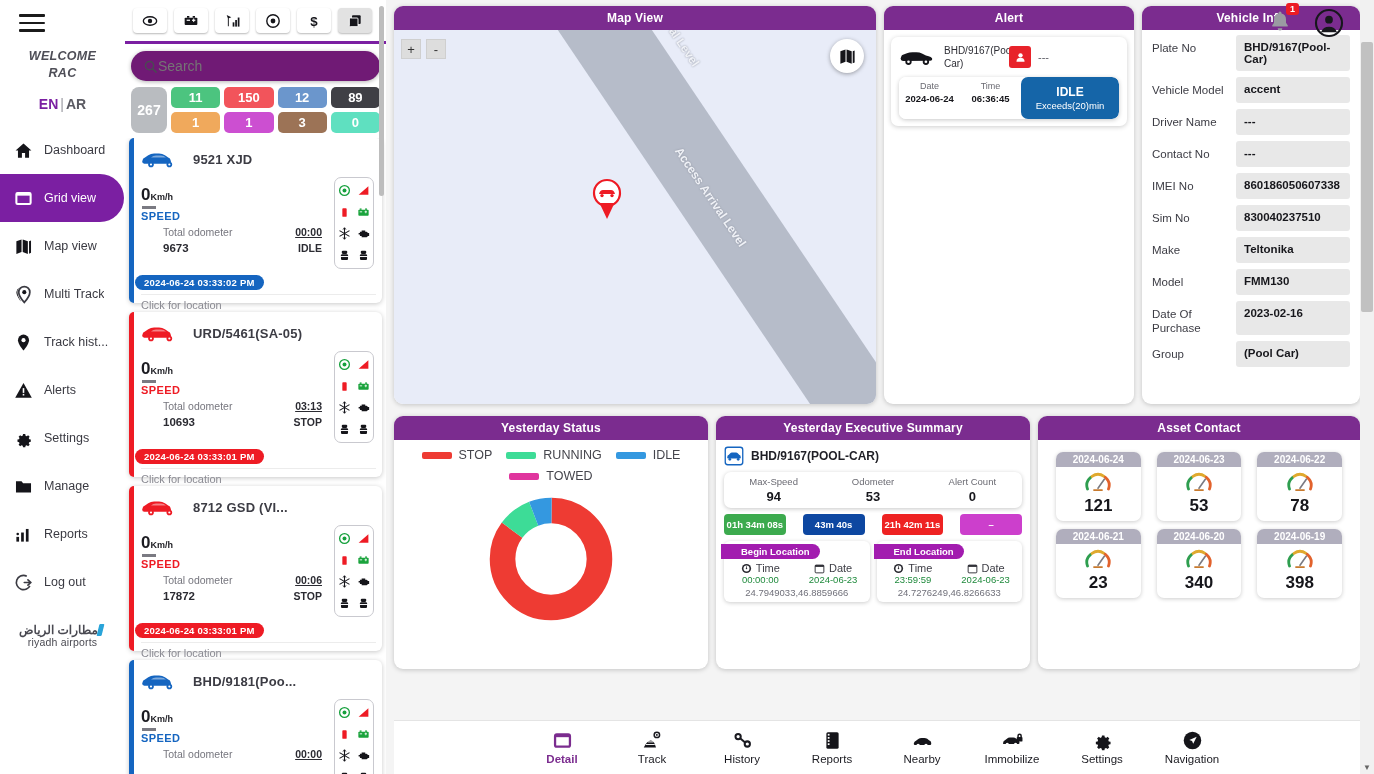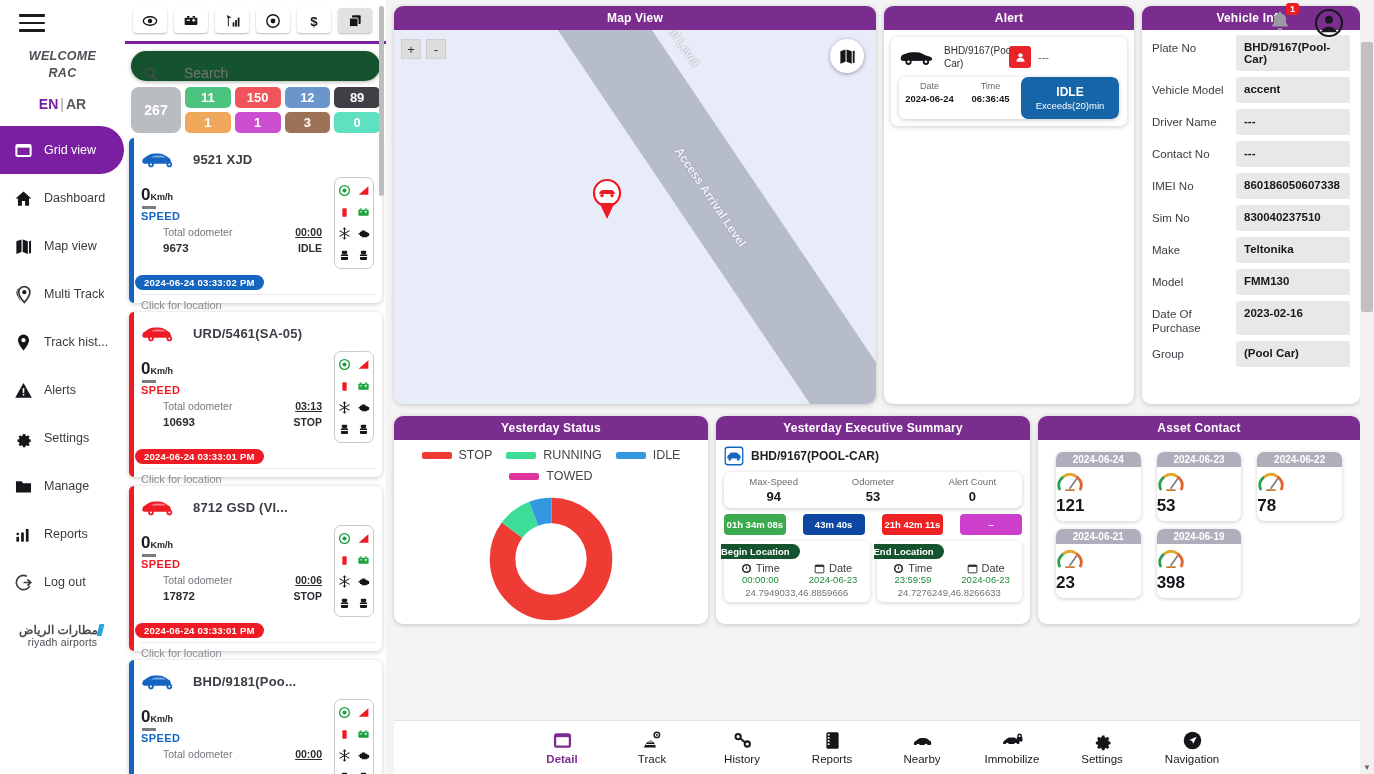--- a/index.html
+++ b/index.html
@@ -52,31 +52,31 @@
     border-bottom: 3px solid #7b1fa2; background: #fff;
   }
   .tbtn {
     width: 34px; height: 25px; border-radius: 4px; background: #fff;
     box-shadow: 0 1px 2px rgba(0,0,0,.28); display: flex; align-items: center;
     justify-content: center; cursor: pointer;
   }
   .tbtn.on { background: #e2e2e2; }
   .searchwrap { padding: 7px 6px 0 6px; }
   .searchbox {
-    height: 30px; border-radius: 16px; background: #14532d;
-    box-shadow: 0 1px 4px rgba(0,0,0,.3); display: flex; align-items: flex-end;
-    padding: 0 12px; gap: 26px;
+    height: 30px; border-radius: 16px; background: #701a75;
+    box-shadow: 0 1px 4px rgba(0,0,0,.3); display: flex; align-items: center;
+    padding: 0 12px; gap: 0;
   }
   .searchbox input {
     border: 0; outline: 0; font-size: 14px; color: #a8a8ac; flex: 1;
     font-family: "Liberation Sans", sans-serif; background: transparent;
   }
   .chips { display: flex; padding: 6px 6px 4px 6px; gap: 4px; }
   .chip-total {
-    width: 50px; border-radius: 8px; background: #b9bcc0; color: #fff;
+    width: 36px; border-radius: 8px; background: #b9bcc0; color: #fff;
     display: flex; align-items: center; justify-content: center;
     font-weight: bold; font-size: 14px;
   }
   .chipgrid { flex: 1; display: grid; grid-template-columns: repeat(4, 1fr); gap: 4px; }
   .chip {
     height: 21px; border-radius: 5px; color: #fff; font-weight: bold; font-size: 13px;
     display: flex; align-items: center; justify-content: center; cursor: pointer;
   }
   .vlist { position: absolute; top: 138px; bottom: 0; left: 0; right: 0; overflow: hidden; padding: 0 4px; }
   .vcard {
@@ -107,21 +107,21 @@
   }
   .tsbadge {
     display: inline-block; color: #fff; font-size: 9.5px; font-weight: bold;
     padding: 2px 9px; border-radius: 9px; margin: 6px 0 0 -6px; letter-spacing: .2px;
   }
   .clickloc { font-size: 11px; color: #8b8b93; margin-top: 4px; border-top: 1px solid #ececec; padding-top: 4px; }
 
   
   .main { flex: 1; height: 774px; position: relative; padding: 6px 14px 0 8px; }
   .row1 { display: flex; gap: 8px; height: 398px; }
-  .row2 { display: flex; gap: 8px; height: 208px; margin-top: 12px; }
+  .row2 { display: flex; gap: 8px; height: 253px; margin-top: 12px; }
   .card { background: #fff; border-radius: 9px; box-shadow: 0 1px 5px rgba(0,0,0,.2);
     overflow: hidden; display: flex; flex-direction: column; }
   .card-hd {
     background: #7b2c8f; color: #fff; font-size: 12px; font-weight: bold;
     text-align: center; padding: 5px 0; letter-spacing: .2px;
   }
 
   
   .mapcard { flex: 0 0 482px; }
   .mapbody { flex: 1; position: relative; background: #e8ecf8; overflow: hidden; }
@@ -183,37 +183,37 @@
   .exstats { margin-top: 6px; border-radius: 7px; box-shadow: 0 1px 4px rgba(0,0,0,.22);
     display: flex; padding: 4px 0; align-items: center; }
   .exstat { flex: 1; text-align: center; }
   .exstat .h { font-size: 9.5px; color: #6a6a72; }
   .exstat .v { font-size: 13px; font-weight: bold; color: #17171c; margin-top: 2px; }
   .exbars { display: flex; gap: 17px; margin-top: 6px; }
   .exbar { flex: 1; border-radius: 4px; color: #fff; font-size: 9.5px; font-weight: bold;
     text-align: center; padding: 5px 0; }
   .exlocs { display: flex; gap: 7px; margin-top: 6px; }
   .exloc { flex: 1; border-radius: 6px; box-shadow: 0 1px 4px rgba(0,0,0,.2); padding: 0 0 4px 0; position: relative; }
-  .exloc .tag { display: inline-block; background: #14532d; color: #fff; font-size: 9.5px;
-    font-weight: bold; padding: 2px 10px 2px 0; border-radius: 0 9px 9px 0; margin-left: -3px; margin-top: 3px; }
+  .exloc .tag { display: inline-block; background: #a21caf; color: #fff; font-size: 9.5px;
+    font-weight: bold; padding: 2px 10px 2px 20px; border-radius: 0 9px 9px 0; margin-left: -3px; margin-top: 3px; }
   .exloc .hrow { display: flex; margin-top: 3px; }
   .exloc .hrow div { flex: 1; text-align: center; font-size: 11px; color: #3d3d45;
     display: flex; align-items: center; justify-content: center; gap: 4px; }
   .exloc .vrow { display: flex; }
   .exloc .vrow div { flex: 1; text-align: center; font-size: 9.5px; color: #1f8a3c; }
   .exloc .coords { text-align: center; font-size: 9.5px; color: #70707a; margin-top: 2px; }
 
   
   .assetcard { flex: 1; }
   .asbody { flex: 1; padding: 12px 18px; }
   .asgrid { display: grid; grid-template-columns: repeat(3, 1fr); gap: 8px 16px; }
   .astile { border-radius: 7px; box-shadow: 0 1px 4px rgba(0,0,0,.2); overflow: hidden; background: #fff; }
   .astile .d { background: #b0aebd; color: #fff; font-size: 10px; font-weight: bold;
     text-align: center; padding: 2px 0; }
-  .astile .b { text-align: left; padding: 3px 0 5px 0; }
+  .astile .b { text-align: center; padding: 3px 0 5px 0; }
   .astile .n { font-size: 17px; font-weight: bold; color: #16161b; margin-top: -2px; }
 
   
   .bottombar {
     position: absolute; left: 8px; right: 14px; bottom: 0; height: 54px; background: #fff;
     border-top: 1px solid #e4e4e4; display: flex; align-items: center; justify-content: center; gap: 34px;
   }
   .bbitem { display: flex; flex-direction: column; align-items: center; gap: 2px; cursor: pointer;
     color: #1a1a20; min-width: 56px; }
   .bbitem .t { font-size: 11.5px; }
@@ -250,36 +250,36 @@
         <span></span>
     </div>
     <div class="welcome">
       <div>WELCOME</div>
       <div>RAC</div>
     </div>
     <div class="lang">
       <span class="en">EN</span><span class="sep">|</span><span>AR</span>
     </div>
     <div class="navlist" id="navlist">
+        <div class="navitem">
+     <span class="ico">
+            <svg width="19" height="19" viewBox="0 0 24 24">
+              <path d="M12 3 L22 12 h-3 v9 h-5 v-6 h-4 v6 H5 v-9 H2 Z"></path>
+            </svg>
+          </span>
+     <span class="lbl">Dashboard</span>
+   </div>
         <div class="navitem active">
      <span class="ico">
             <svg width="19" height="19" viewBox="0 0 24 24">
               <rect x="3" y="5" width="18" height="14" rx="1.5" fill="none" stroke-width="2.6" stroke="currentColor"></rect>
               <rect x="3" y="5" width="18" height="3.4"></rect>
             </svg>
           </span>
      <span class="lbl">Grid view</span>
-   </div>
-        <div class="navitem">
-     <span class="ico">
-            <svg width="19" height="19" viewBox="0 0 24 24">
-              <path d="M12 3 L22 12 h-3 v9 h-5 v-6 h-4 v6 H5 v-9 H2 Z"></path>
-            </svg>
-          </span>
-     <span class="lbl">Dashboard</span>
    </div>
         <div class="navitem">
      <span class="ico">
             <svg width="19" height="19" viewBox="0 0 24 24">
               <path d="M3 5.5 L9.5 3 V19 L3 21.5 Z M11 3 L17.5 5.5 V21.5 L11 19 Z M19 5.5 L21.5 4.5 V20 L19 21 Z"></path>
             </svg>
           </span>
      <span class="lbl">Map view</span>
    </div>
         <div class="navitem">
@@ -1007,20 +1007,32 @@
   <path d="M5 25 A15 15 0 0 1 9.6 8.3" fill="none" stroke="#2e9e4f" stroke-width="4" stroke-linecap="round"></path>
   <path d="M11.4 7 A15 15 0 0 1 28.6 7" fill="none" stroke="#e0a92e" stroke-width="4" stroke-linecap="round"></path>
   <path d="M30.4 8.3 A15 15 0 0 1 35 25" fill="none" stroke="#e2622c" stroke-width="4" stroke-linecap="round"></path>
   <path d="M20 24 L29 11" stroke="#7a7a82" stroke-width="2.3" stroke-linecap="round"></path>
   <rect x="13" y="25.2" width="14" height="2.6" rx="1.2" fill="#c87a2e"></rect>
                   </svg>
        <div class="n">23</div>
      </div>
    </div>
               <div class="astile">
+     <div class="d">2024-06-20</div>
+     <div class="b"><svg width="28" height="24" viewBox="0 0 40 30">
+  <path d="M5 25 A15 15 0 0 1 9.6 8.3" fill="none" stroke="#2e9e4f" stroke-width="4" stroke-linecap="round"></path>
+  <path d="M11.4 7 A15 15 0 0 1 28.6 7" fill="none" stroke="#e0a92e" stroke-width="4" stroke-linecap="round"></path>
+  <path d="M30.4 8.3 A15 15 0 0 1 35 25" fill="none" stroke="#e2622c" stroke-width="4" stroke-linecap="round"></path>
+  <path d="M20 24 L29 11" stroke="#7a7a82" stroke-width="2.3" stroke-linecap="round"></path>
+  <rect x="13" y="25.2" width="14" height="2.6" rx="1.2" fill="#c87a2e"></rect>
+                  </svg>
+       <div class="n">340</div>
+     </div>
+   </div>
+              <div class="astile">
      <div class="d">2024-06-19</div>
      <div class="b"><svg width="28" height="24" viewBox="0 0 40 30">
   <path d="M5 25 A15 15 0 0 1 9.6 8.3" fill="none" stroke="#2e9e4f" stroke-width="4" stroke-linecap="round"></path>
   <path d="M11.4 7 A15 15 0 0 1 28.6 7" fill="none" stroke="#e0a92e" stroke-width="4" stroke-linecap="round"></path>
   <path d="M30.4 8.3 A15 15 0 0 1 35 25" fill="none" stroke="#e2622c" stroke-width="4" stroke-linecap="round"></path>
   <path d="M20 24 L29 11" stroke="#7a7a82" stroke-width="2.3" stroke-linecap="round"></path>
   <rect x="13" y="25.2" width="14" height="2.6" rx="1.2" fill="#c87a2e"></rect>
                   </svg>
        <div class="n">398</div>
      </div>

